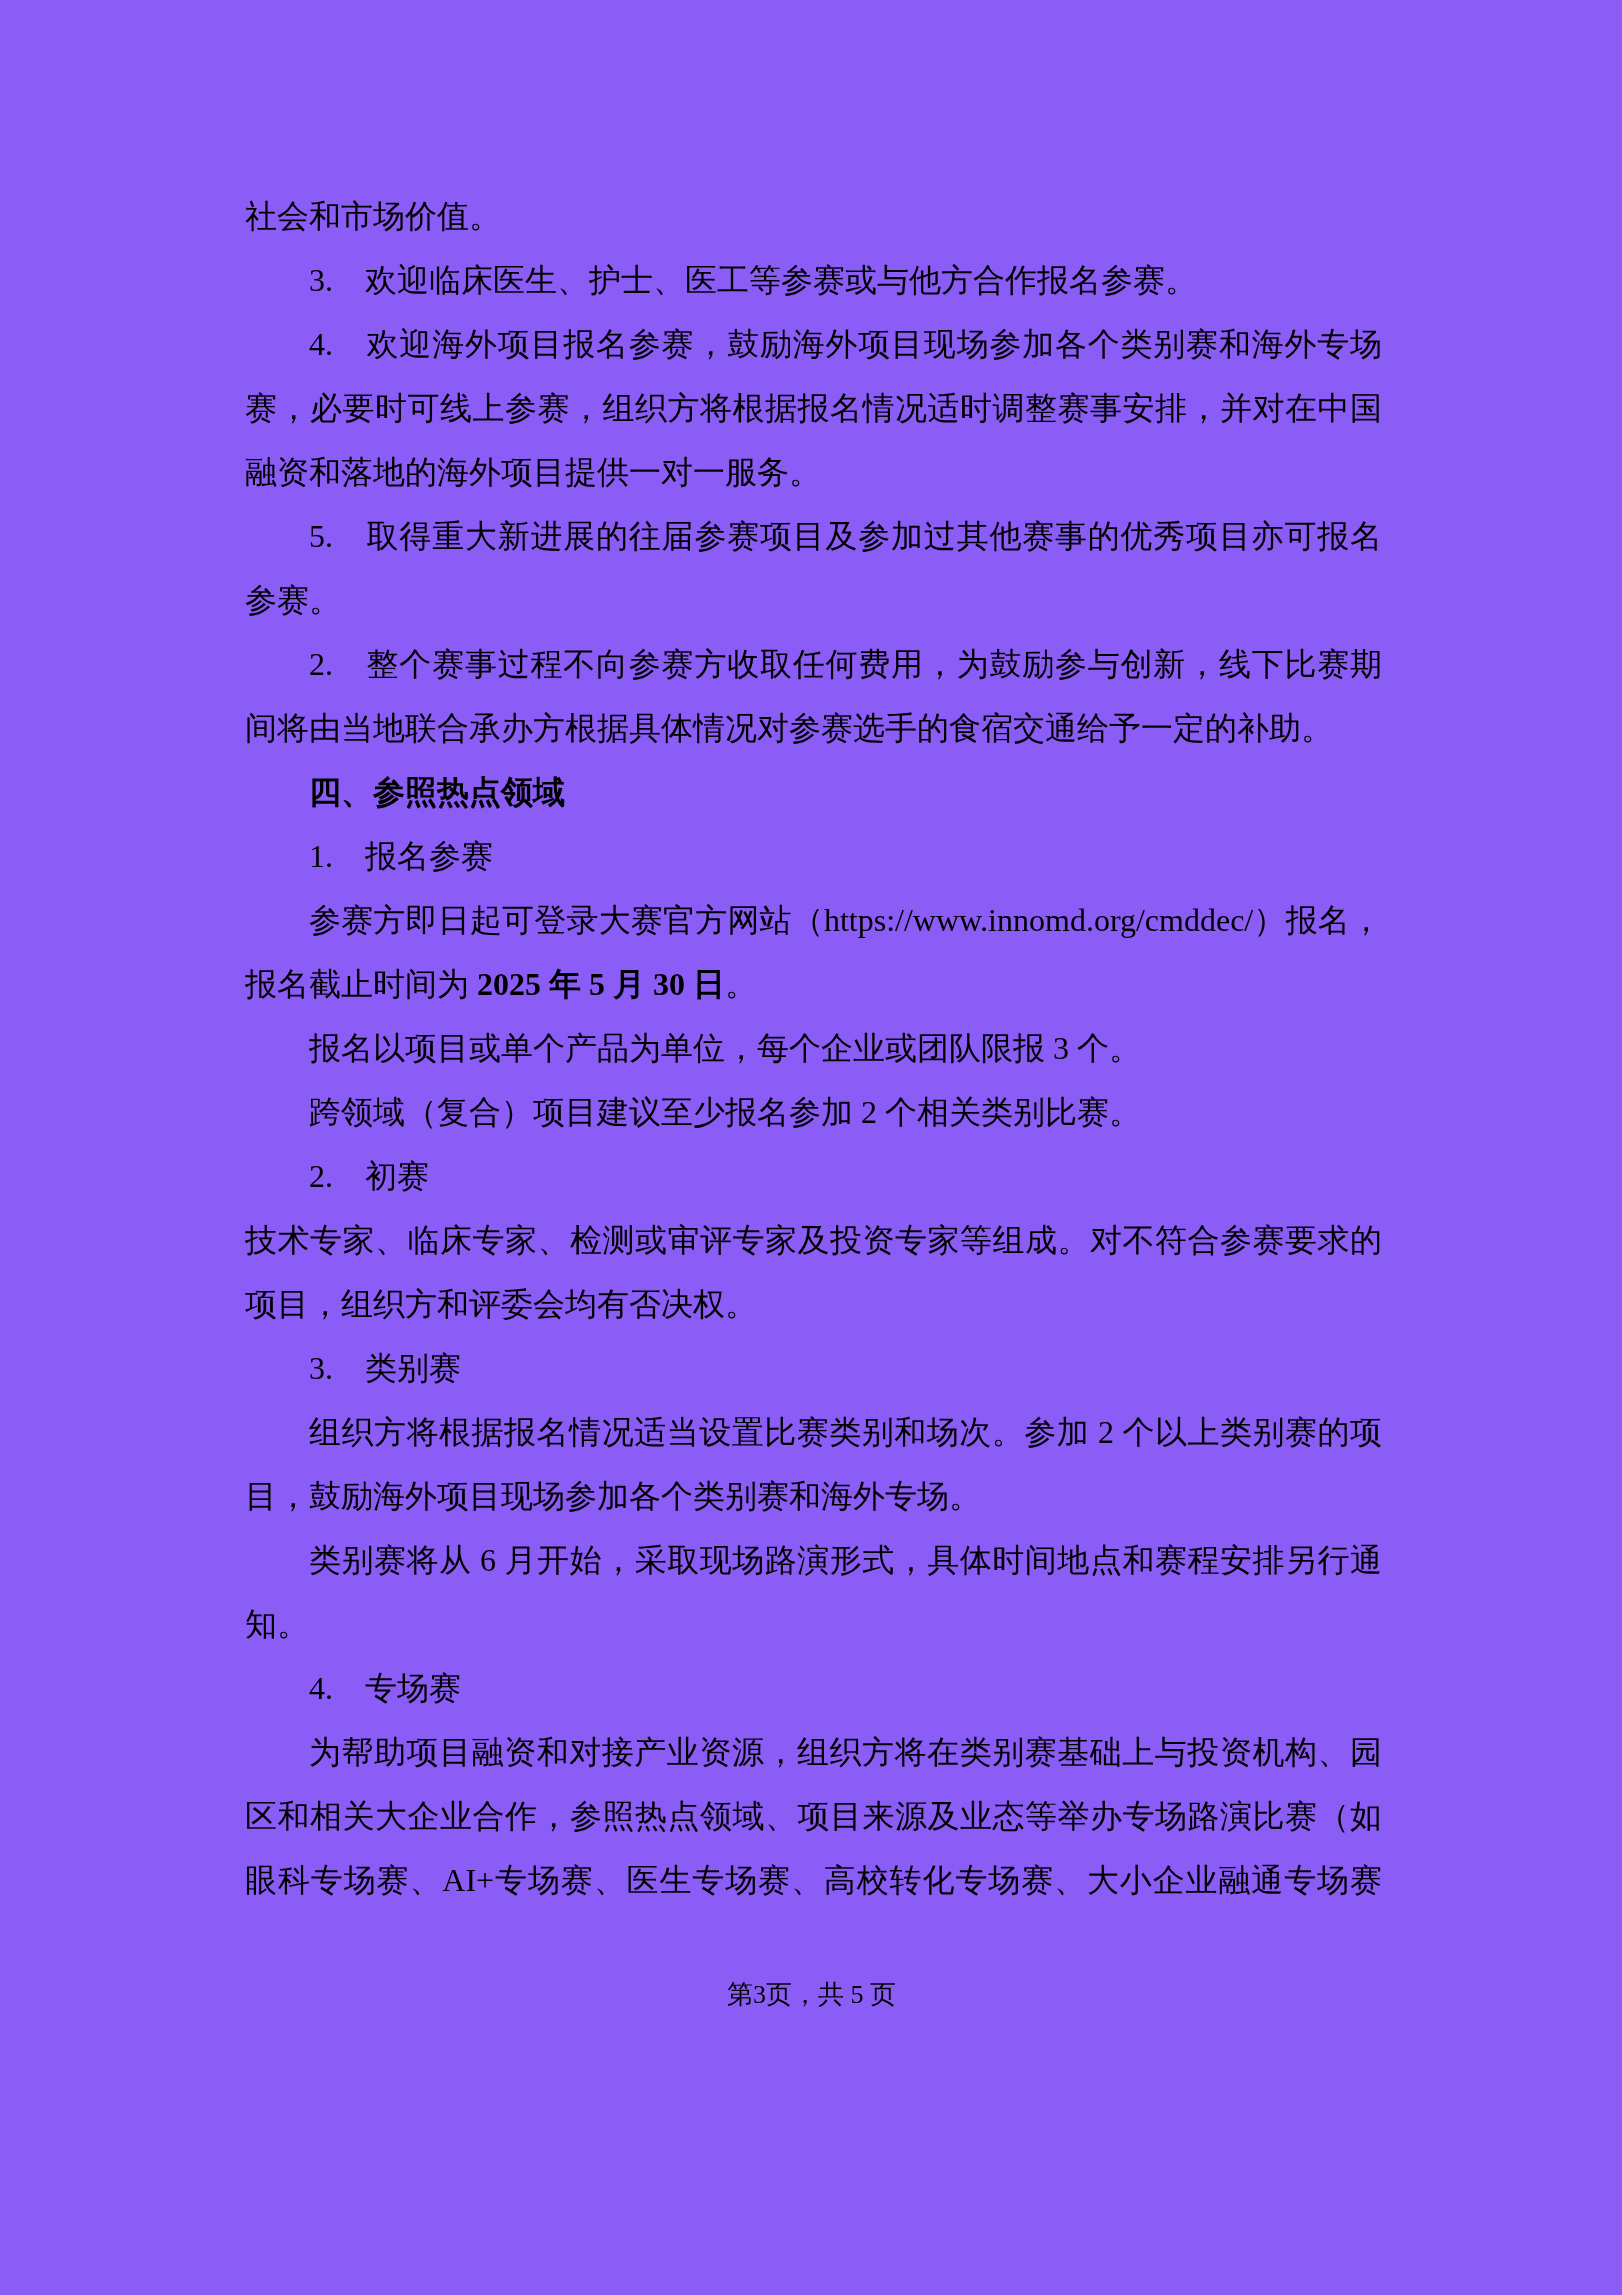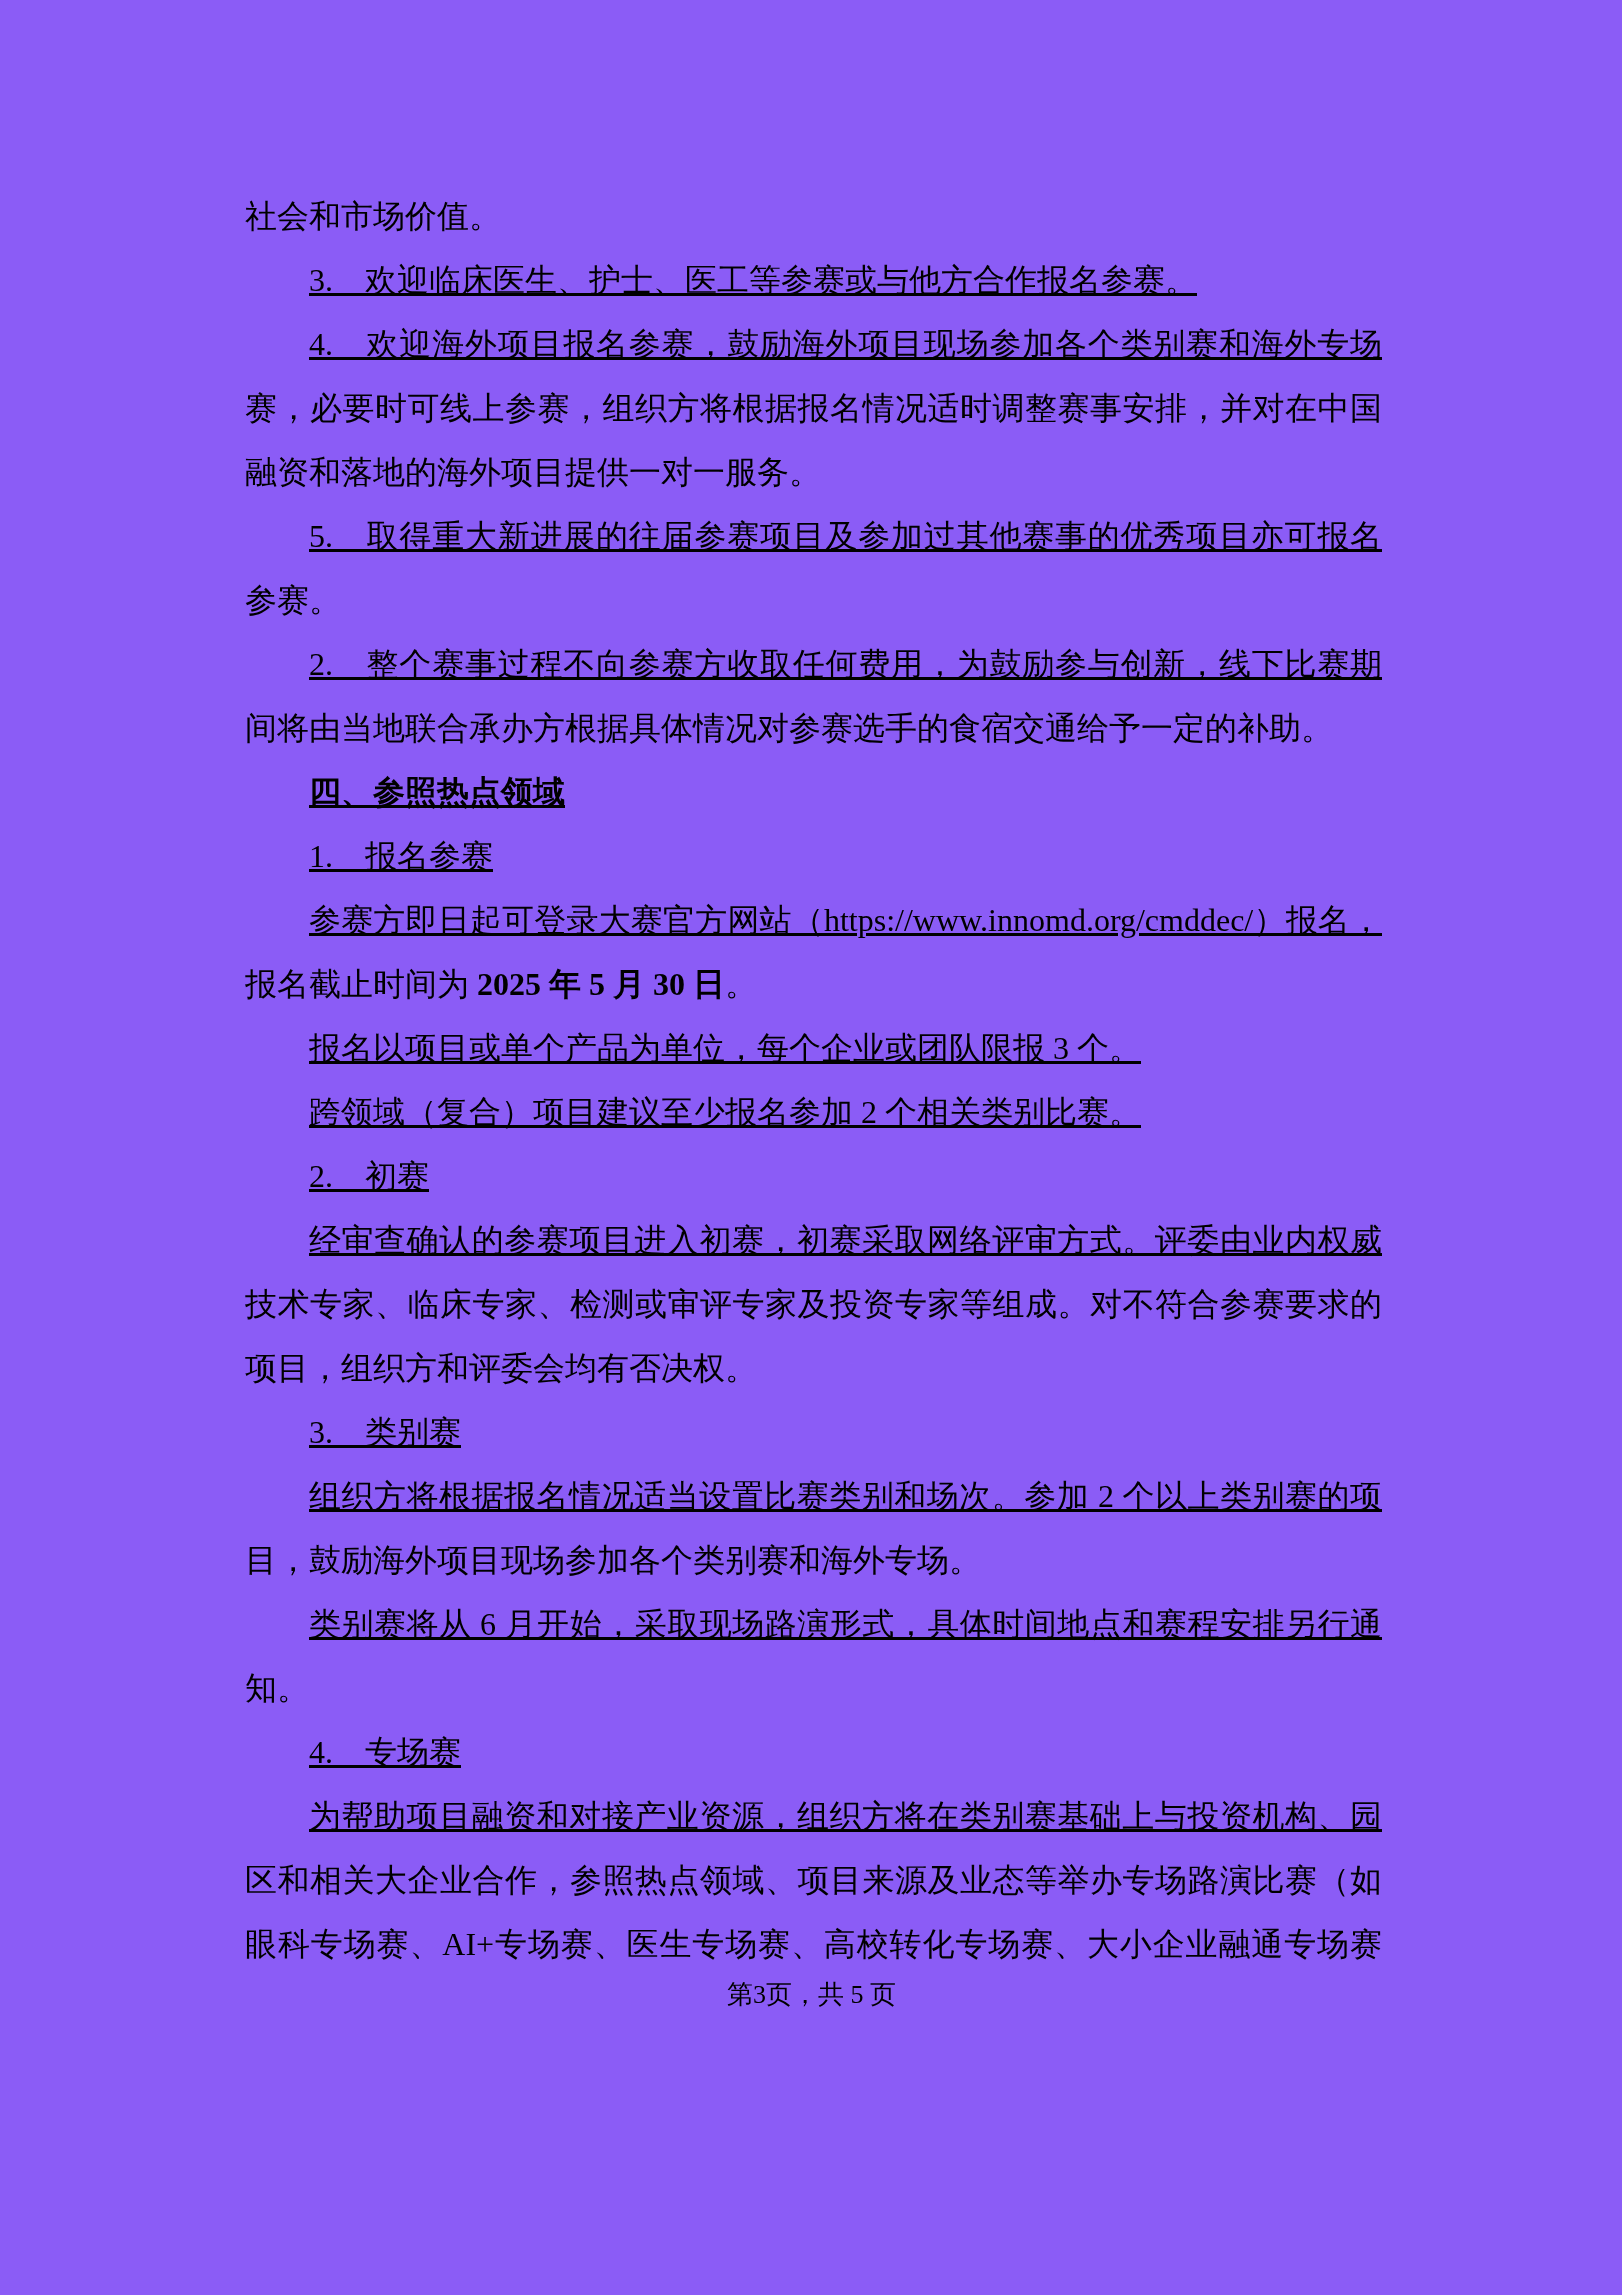--- a/index.html
+++ b/index.html
@@ -23,21 +23,20 @@
     width: 1137px;
   }
   .line {
     font-size: 32px;
     line-height: 64px;
     white-space: normal;
     text-align: left;
   }
   .indent {
     padding-left: 64px;
-    text-decoration: underline;
   }
   .fill {
     text-align: justify;
     text-align-last: justify;
   }
   .heading {
     font-family: "Liberation Sans", "DejaVu Sans", sans-serif;
     font-weight: bold;
   }
   .bold {
@@ -67,21 +66,20 @@
     <div class="line">参赛。</div>
     <div class="line indent fill">2.　整个赛事过程不向参赛方收取任何费用，为鼓励参与创新，线下比赛期</div>
     <div class="line">间将由当地联合承办方根据具体情况对参赛选手的食宿交通给予一定的补助。</div>
     <div class="line indent heading">四、参照热点领域</div>
     <div class="line indent">1.　报名参赛</div>
     <div class="line indent fill">参赛方即日起可登录大赛官方网站（https://www.innomd.org/cmddec/）报名，</div>
     <div class="line"><span>报名截止时间为 </span><span class="bold">2025 年 5 月 30 日</span><span>。</span></div>
     <div class="line indent">报名以项目或单个产品为单位，每个企业或团队限报 3 个。</div>
     <div class="line indent">跨领域（复合）项目建议至少报名参加 2 个相关类别比赛。</div>
     <div class="line indent">2.　初赛</div>
-    <div class="line indent fill">经审查确认的参赛项目进入初赛，初赛采取网络评审方式。评委由业内权威</div>
     <div class="line fill">技术专家、临床专家、检测或审评专家及投资专家等组成。对不符合参赛要求的</div>
     <div class="line">项目，组织方和评委会均有否决权。</div>
     <div class="line indent">3.　类别赛</div>
     <div class="line indent fill">组织方将根据报名情况适当设置比赛类别和场次。参加 2 个以上类别赛的项</div>
     <div class="line">目，鼓励海外项目现场参加各个类别赛和海外专场。</div>
     <div class="line indent fill">类别赛将从 6 月开始，采取现场路演形式，具体时间地点和赛程安排另行通</div>
     <div class="line">知。</div>
     <div class="line indent">4.　专场赛</div>
     <div class="line indent fill">为帮助项目融资和对接产业资源，组织方将在类别赛基础上与投资机构、园</div>
     <div class="line fill">区和相关大企业合作，参照热点领域、项目来源及业态等举办专场路演比赛（如</div>

